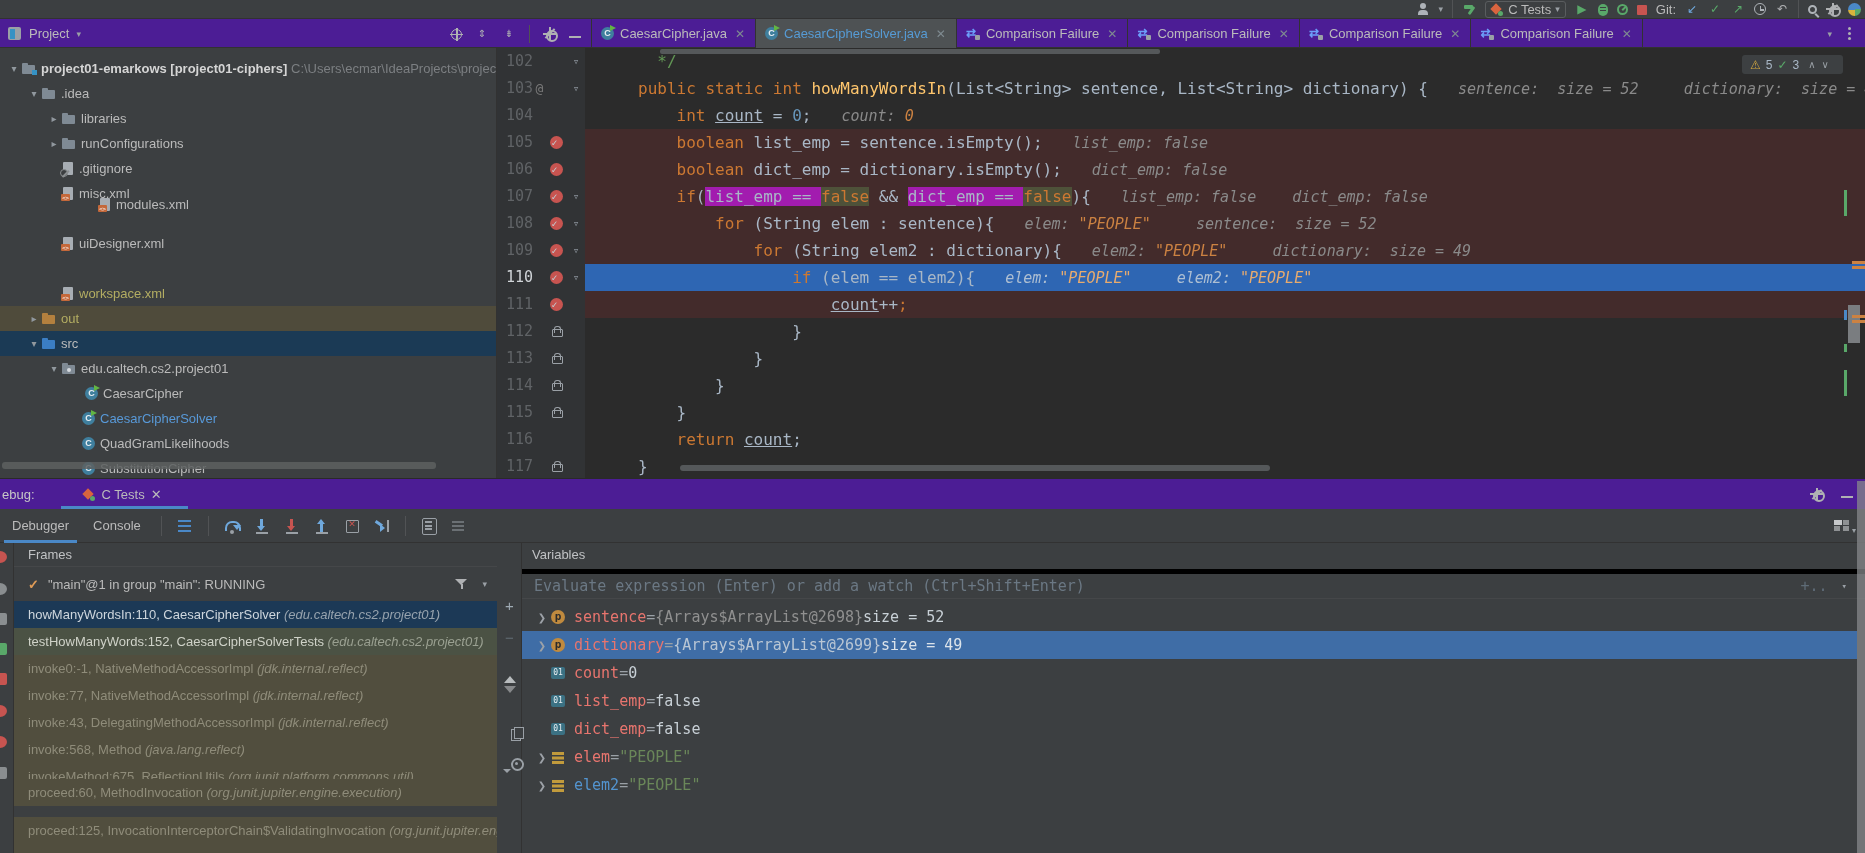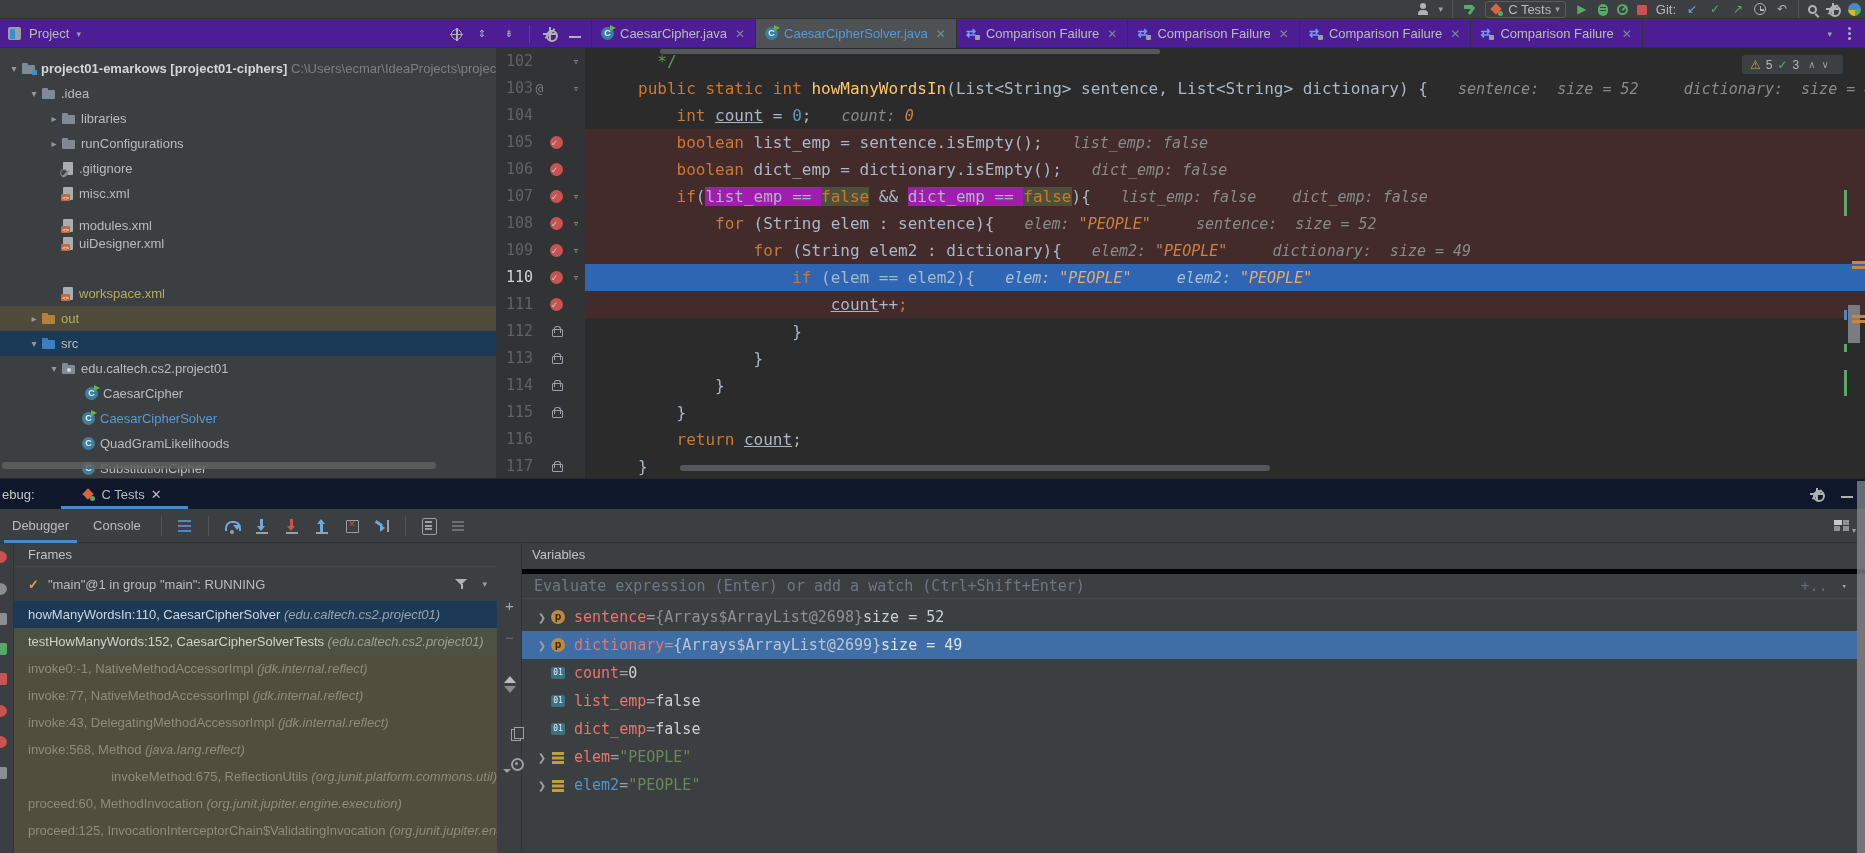--- a/index.html
+++ b/index.html
@@ -132,21 +132,21 @@
   .insp{position:absolute;left:1245px;top:7px;height:19px;background:#3d4042;border-radius:3px;display:flex;align-items:center;gap:5px;
         padding:0 8px;font-family:"Liberation Sans",sans-serif;font-size:12px;color:#a9b7c6;}
   .insp .warn{color:#d6a940;font-size:12px;}
   .insp .ok{color:#59a869;font-size:12px;}
   .chevs{color:#9aa0a6;font-size:10px;letter-spacing:6px;margin-left:4px;}
   .stripe{position:absolute;right:0;top:0;width:22px;height:430px;}
   .mark{position:absolute;}
 
   
   .debug{left:0;top:478px;width:1865px;height:375px;background:#3c3f41;border-top:1px solid #2a2a2a;}
-  .dtabs{position:absolute;left:0;top:0;width:1865px;height:30px;background:#0f172a;display:flex;align-items:center;}
+  .dtabs{position:absolute;left:0;top:0;width:1865px;height:30px;background:#4c1d95;display:flex;align-items:center;}
   .dtabs .wlabel{margin-left:2px;color:#c7c7c7;}
   .dtab{position:relative;display:flex;align-items:center;gap:6px;margin-left:40px;height:30px;padding:0 8px;}
   .dtab .underline{position:absolute;left:-14px;right:-18px;bottom:0;height:3px;background:#4a88c7;}
   .dtabs-right{position:absolute;right:12px;top:0;height:30px;display:flex;align-items:center;gap:18px;}
   .dtoolbar{position:absolute;left:0;top:30px;width:1865px;height:34px;background:#3c3f41;border-bottom:1px solid #323232;display:flex;align-items:center;}
   .dview{position:relative;height:34px;display:flex;align-items:center;padding:0 12px;color:#bbbbbb;}
   .dview.active:after{content:"";position:absolute;left:4px;right:4px;bottom:0;height:3px;background:#4a88c7;}
   .sep{width:1px;height:20px;background:#515355;margin:0 8px;}
   .sicon{position:relative;width:16px;height:16px;margin:0 7px;flex:none;}
   .bars3:before{content:"";position:absolute;left:1px;top:2px;width:13px;height:2.5px;background:#4a88c7;box-shadow:0 5px 0 #4a88c7,0 10px 0 #4a88c7;}
@@ -367,21 +367,21 @@
         </span>
         <span class="lbl">.gitignore</span>
       </div>
       <div class="trow" style="top: 133px; padding-left: 46px;">
         <span class="chev"></span>
         <span class="file-ic xml">
           <i>&lt;&gt;</i>
         </span>
         <span class="lbl">misc.xml</span>
       </div>
-      <div class="trow" style="top: 165px; padding-left: 46px;">
+      <div class="trow" style="top: 144px; padding-left: 46px; margin-left: 37px;">
         <span class="chev"></span>
         <span class="file-ic xml">
           <i>&lt;&gt;</i>
         </span>
         <span class="lbl">modules.xml</span>
       </div>
       <div class="trow" style="top: 183px; padding-left: 46px;">
         <span class="chev"></span>
         <span class="file-ic xml">
           <i>&lt;&gt;</i>
@@ -541,22 +541,22 @@
             <span class="car">▾</span>
           </span>
         </div>
         <div class="flist" id="flist">
             <div class="frow sel" style="top: 0px;"><span>howManyWordsIn:110, CaesarCipherSolver </span><span class="pkg">(edu.caltech.cs2.project01)</span></div>
             <div class="frow test" style="top: 27px;"><span>testHowManyWords:152, CaesarCipherSolverTests </span><span class="pkg">(edu.caltech.cs2.project01)</span></div>
             <div class="frow lib" style="top: 54px;"><span>invoke0:-1, NativeMethodAccessorImpl </span><span class="pkg">(jdk.internal.reflect)</span></div>
             <div class="frow lib" style="top: 81px;"><span>invoke:77, NativeMethodAccessorImpl </span><span class="pkg">(jdk.internal.reflect)</span></div>
             <div class="frow lib" style="top: 108px;"><span>invoke:43, DelegatingMethodAccessorImpl </span><span class="pkg">(jdk.internal.reflect)</span></div>
             <div class="frow lib" style="top: 135px;"><span>invoke:568, Method </span><span class="pkg">(java.lang.reflect)</span></div>
-            <div class="frow lib" style="top: 162px; text-align: right;"><span>invokeMethod:675, ReflectionUtils </span><span class="pkg">(org.junit.platform.commons.util)</span></div>
-            <div class="frow lib" style="top: 189px;"><span>proceed:60, MethodInvocation </span><span class="pkg">(org.junit.jupiter.engine.execution)</span></div>
+            <div class="frow lib" style="top: 162px;"><span>invokeMethod:675, ReflectionUtils </span><span class="pkg">(org.junit.platform.commons.util)</span></div>
+            <div class="frow lib" style="top: 178px;"><span>proceed:60, MethodInvocation </span><span class="pkg">(org.junit.jupiter.engine.execution)</span></div>
             <div class="frow lib" style="top: 216px;"><span>proceed:125, InvocationInterceptorChain$ValidatingInvocation </span><span class="pkg">(org.junit.jupiter.eng</span></div>
             <div class="frow lib" style="top: 243px;"><span>intercept:126, TimeoutExtension </span><span class="pkg">(org.junit.jupiter.engine.extension)</span></div>
           </div>
       </div>
       <div class="wstrip" id="wstrip">
           <span class="wi" style="top: 56px;"><span class="plus">+</span></span>
           <span class="wi" style="top: 88px;"><span class="minusw">−</span></span>
           <span class="wi" style="top: 118px;"><span class="tri-u"></span></span>
           <span class="wi" style="top: 150px;"><span class="tri-d"></span></span>
           <span class="wi" style="top: 184px;"><span class="copy-ic"></span></span>

